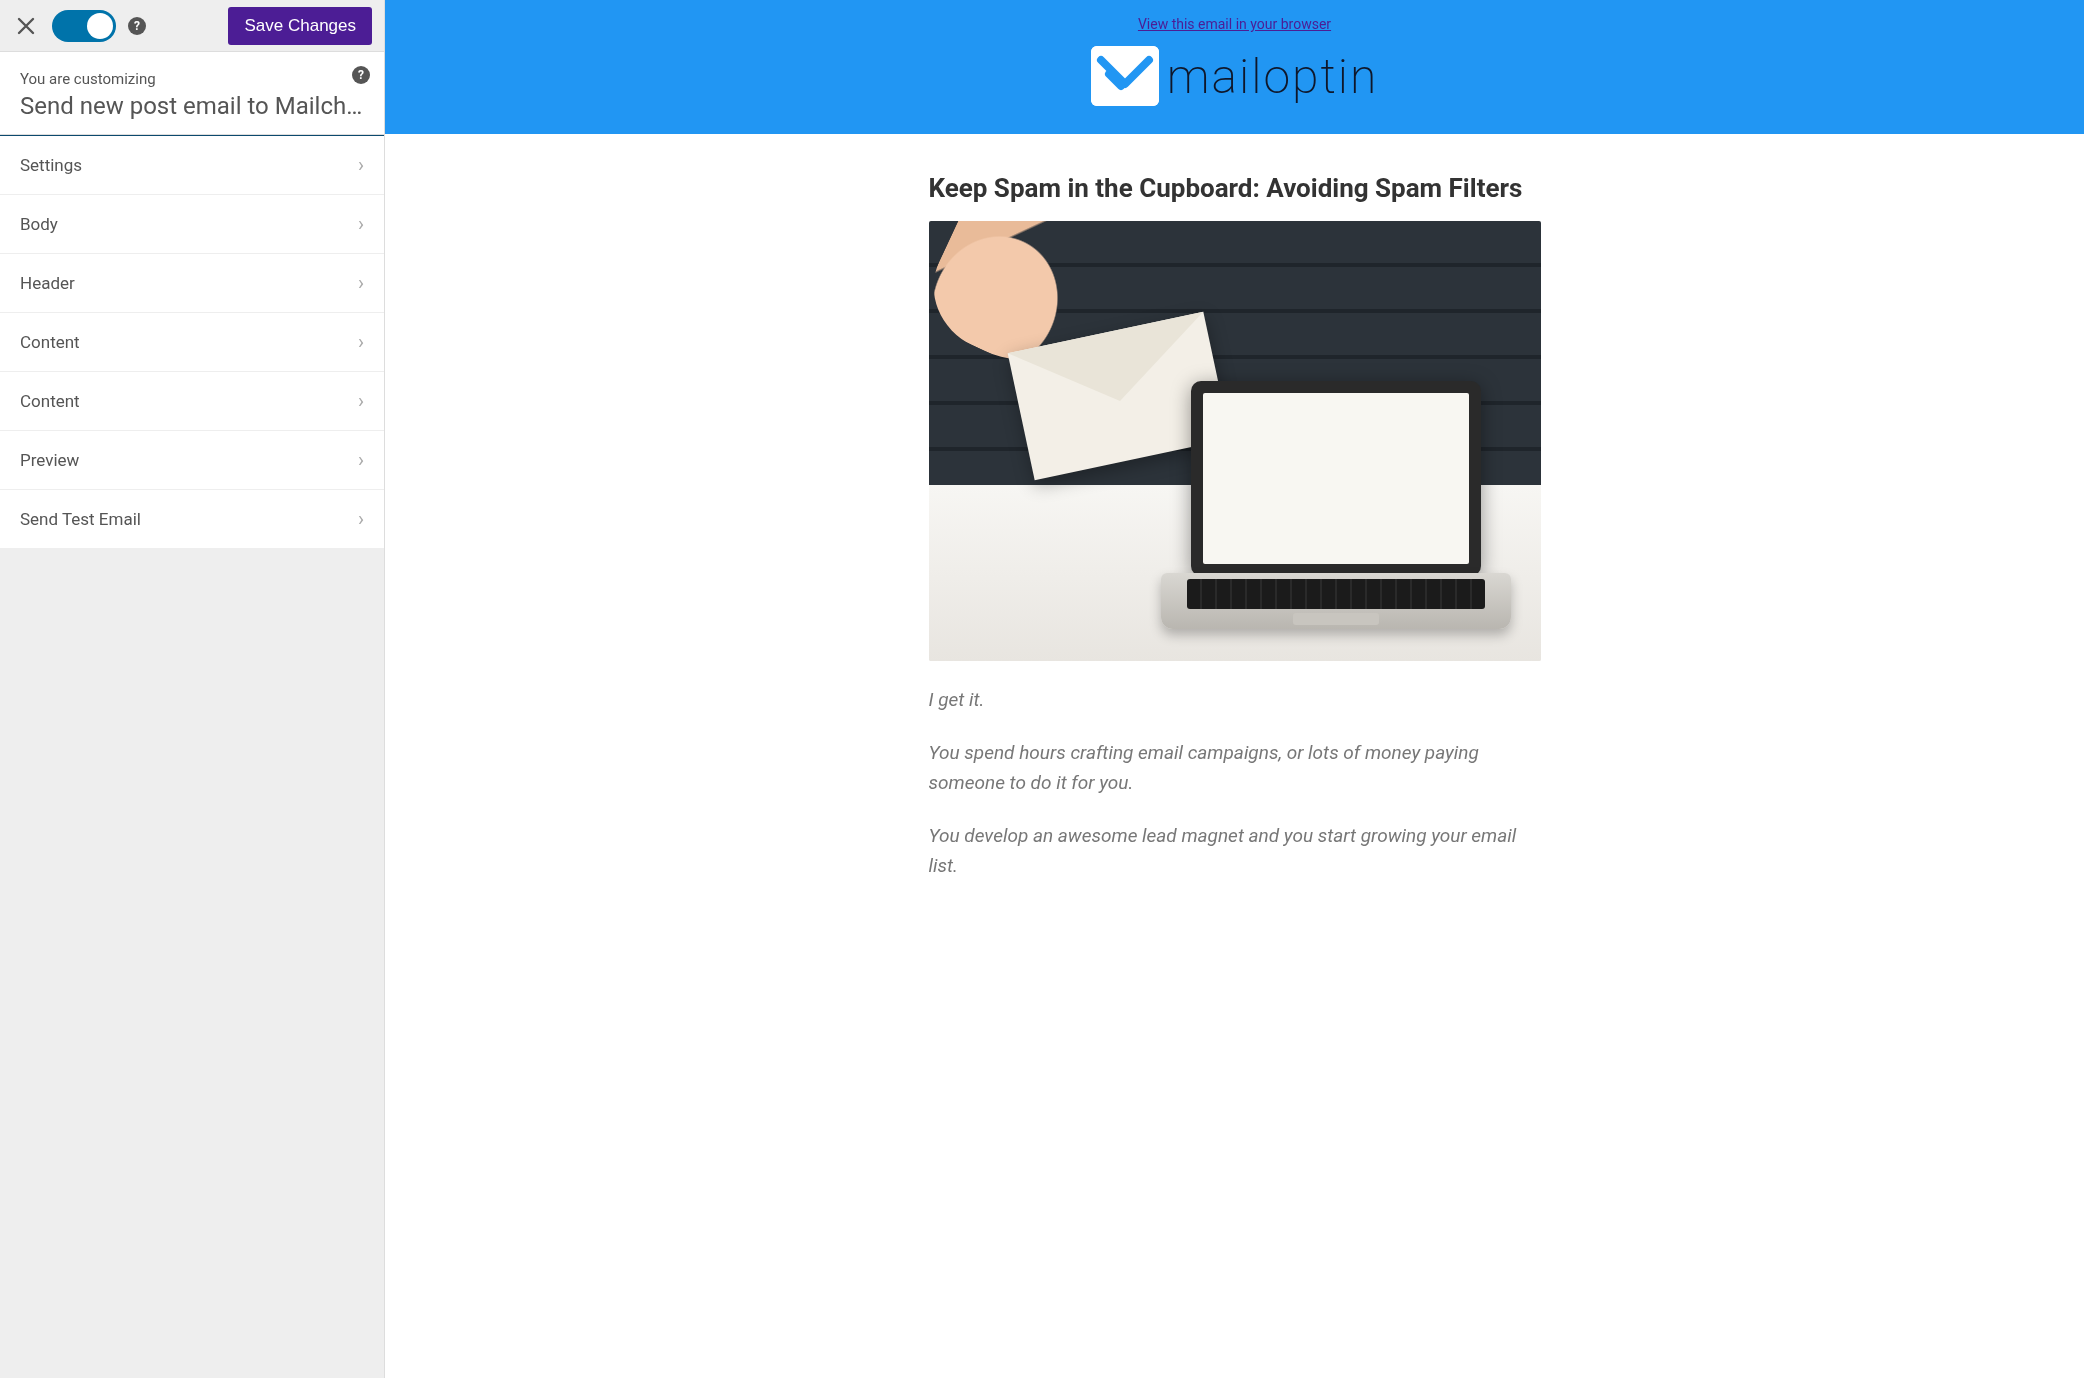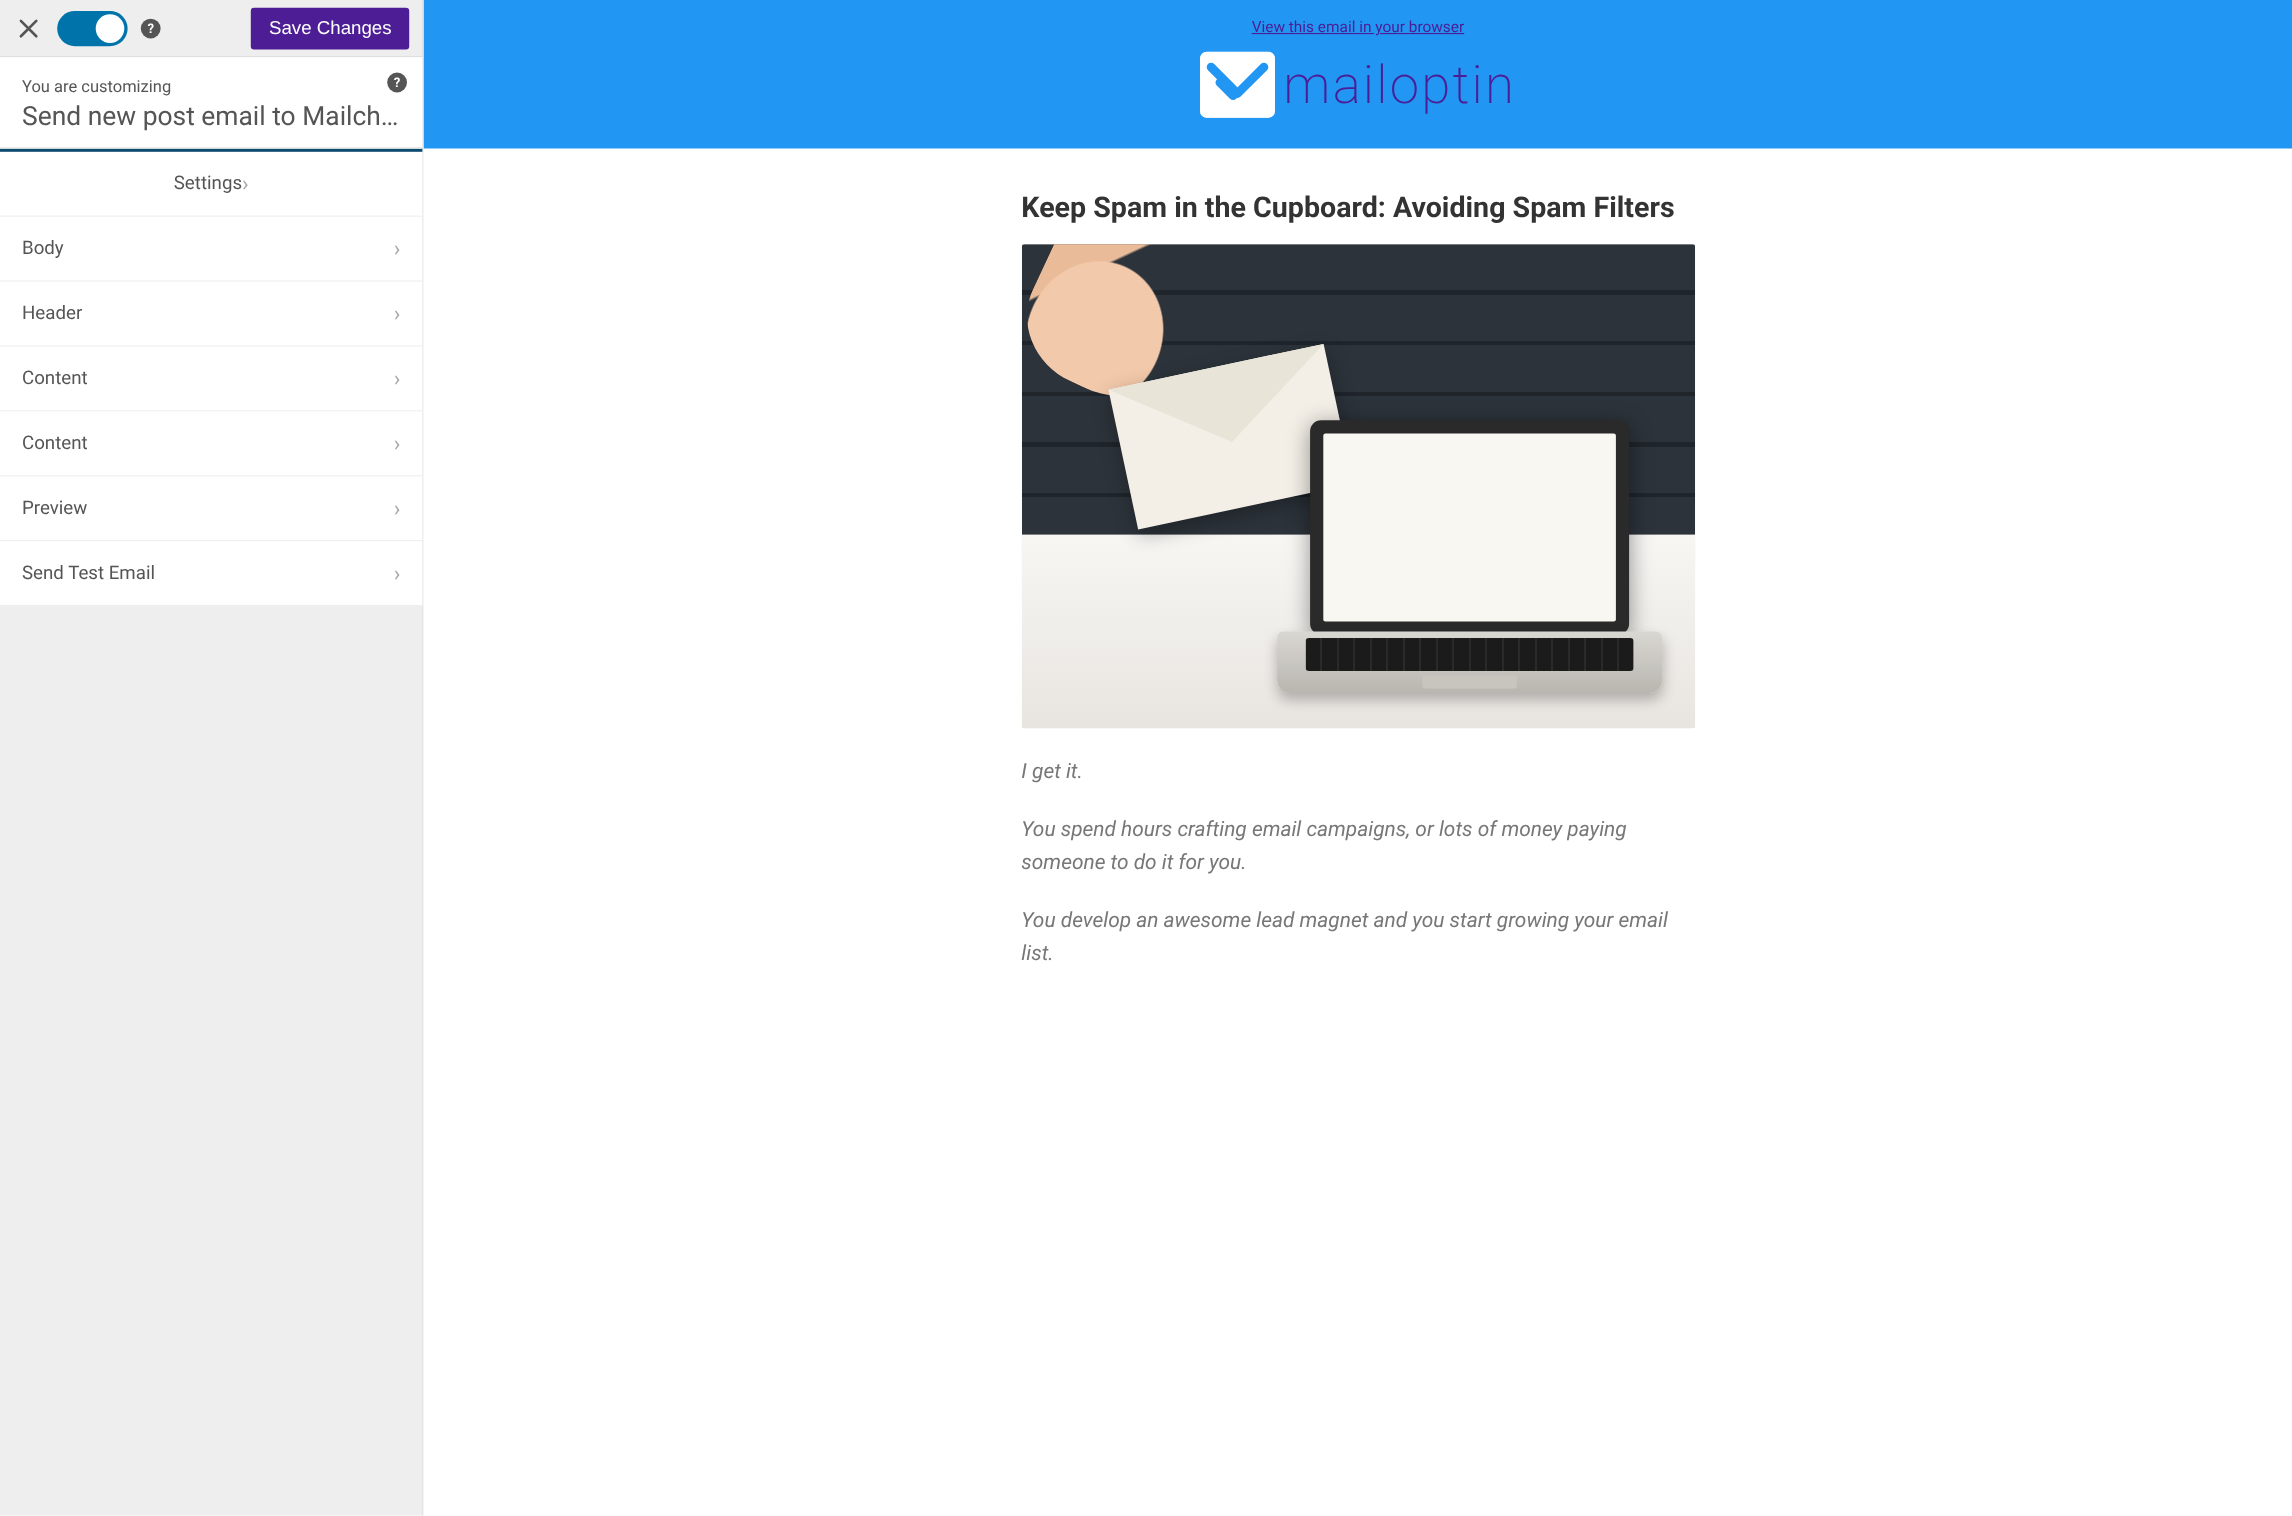--- a/index.html
+++ b/index.html
@@ -101,21 +101,21 @@
   .sb-item {
     display: flex;
     align-items: center;
     justify-content: space-between;
     padding: 17px 20px;
     border-bottom: 1px solid #eee;
     cursor: pointer;
     font-size: 17px;
     color: #555;
   }
-  .sb-item:first-child { border-top: 3px solid #0c4a6e; justify-content: center; }
+  .sb-item:first-child { border-top: 1px solid #0c4a6e; }
   .chevron {
     color: #aaa;
     font-size: 20px;
   }
 
   
   .preview {
     flex: 1;
     overflow: auto;
     background: #fff;
@@ -140,21 +140,21 @@
   }
   .logo-mark {
     width: 68px; height: 60px;
     background: #fff;
     border-radius: 6px;
     position: relative;
   }
   .logo-text {
     font-size: 48px;
     font-weight: 200;
-    color: #4c1d95;
+    color: #0f172a;
     letter-spacing: 2px;
   }
   .email-body {
     max-width: 640px;
     margin: 39px auto 0 auto;
     padding: 0 14px;
   }
   .article-title {
     font-size: 26px;
     font-weight: 700;

